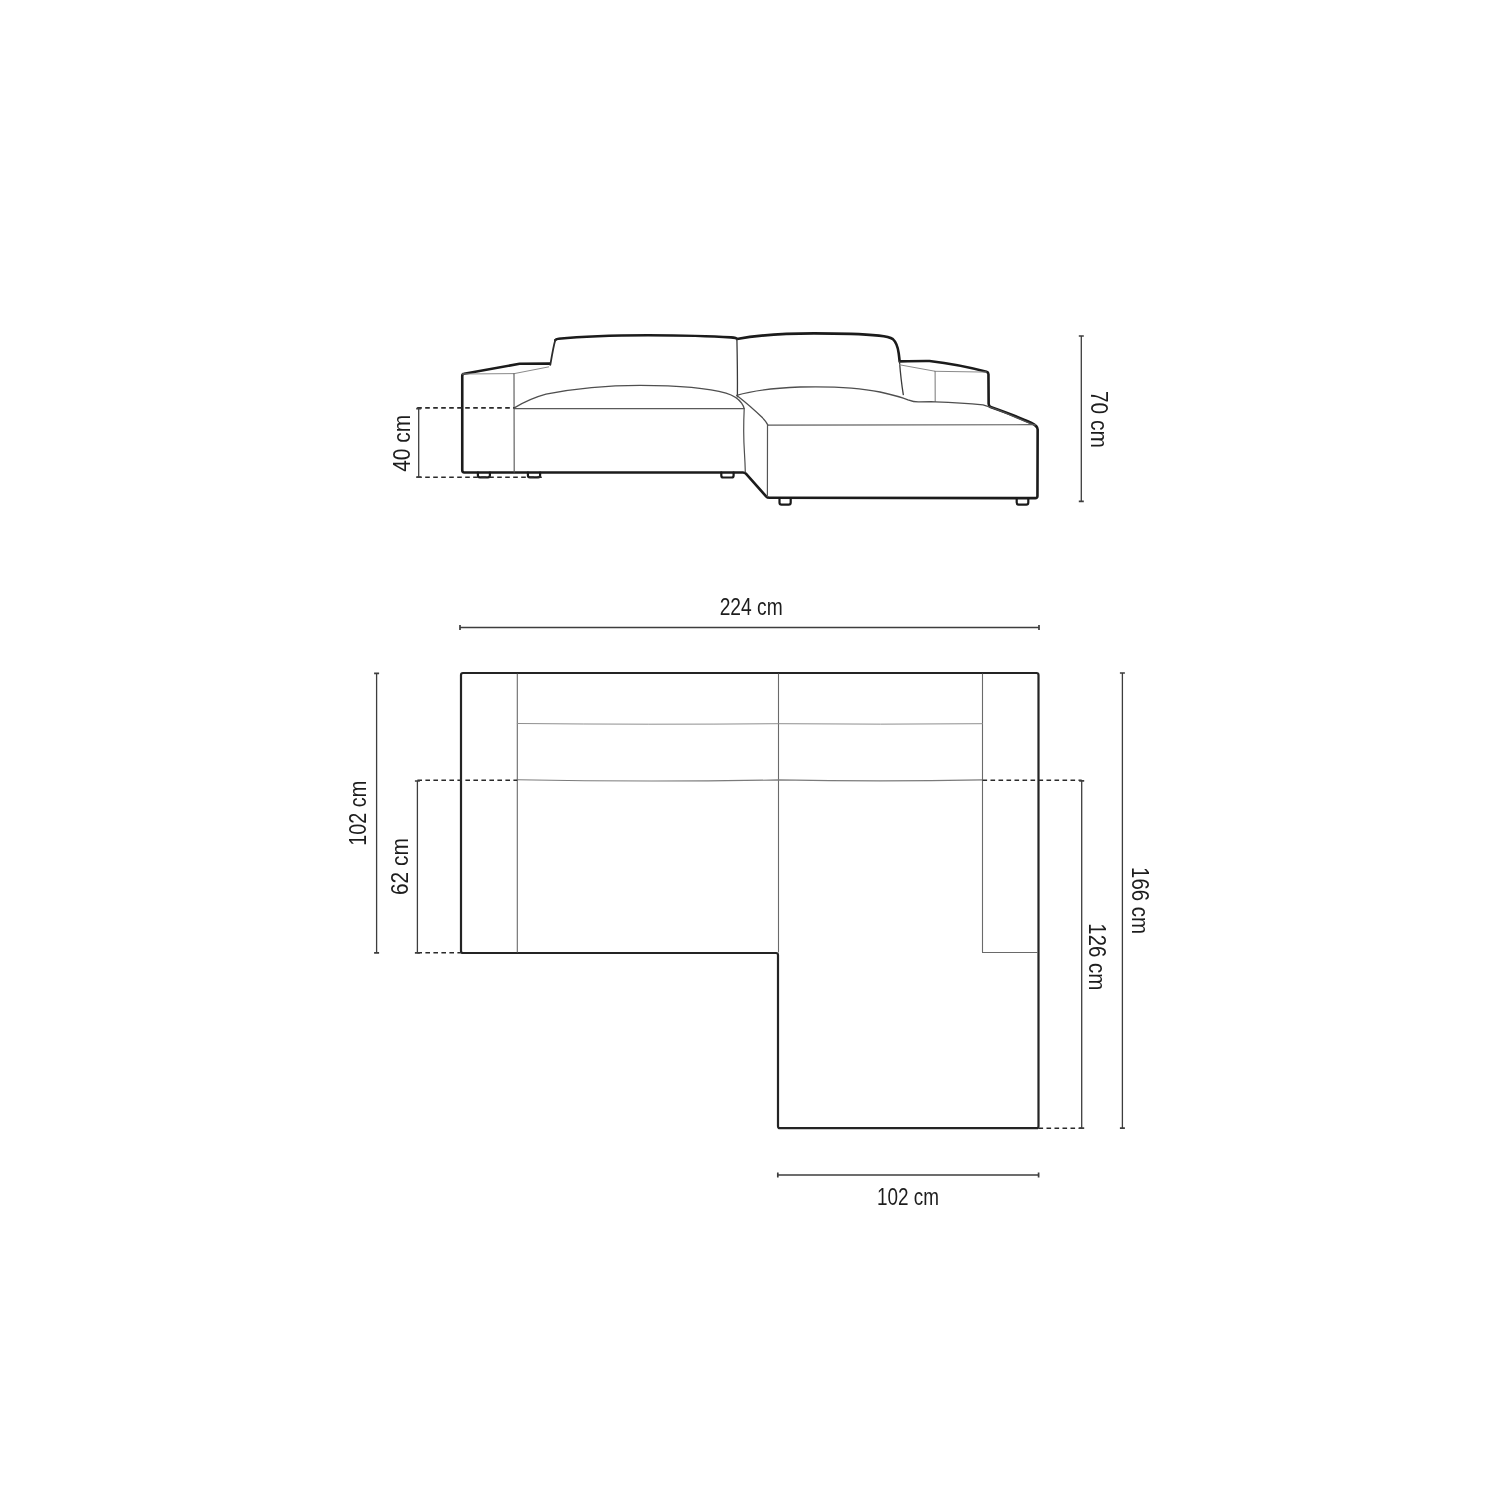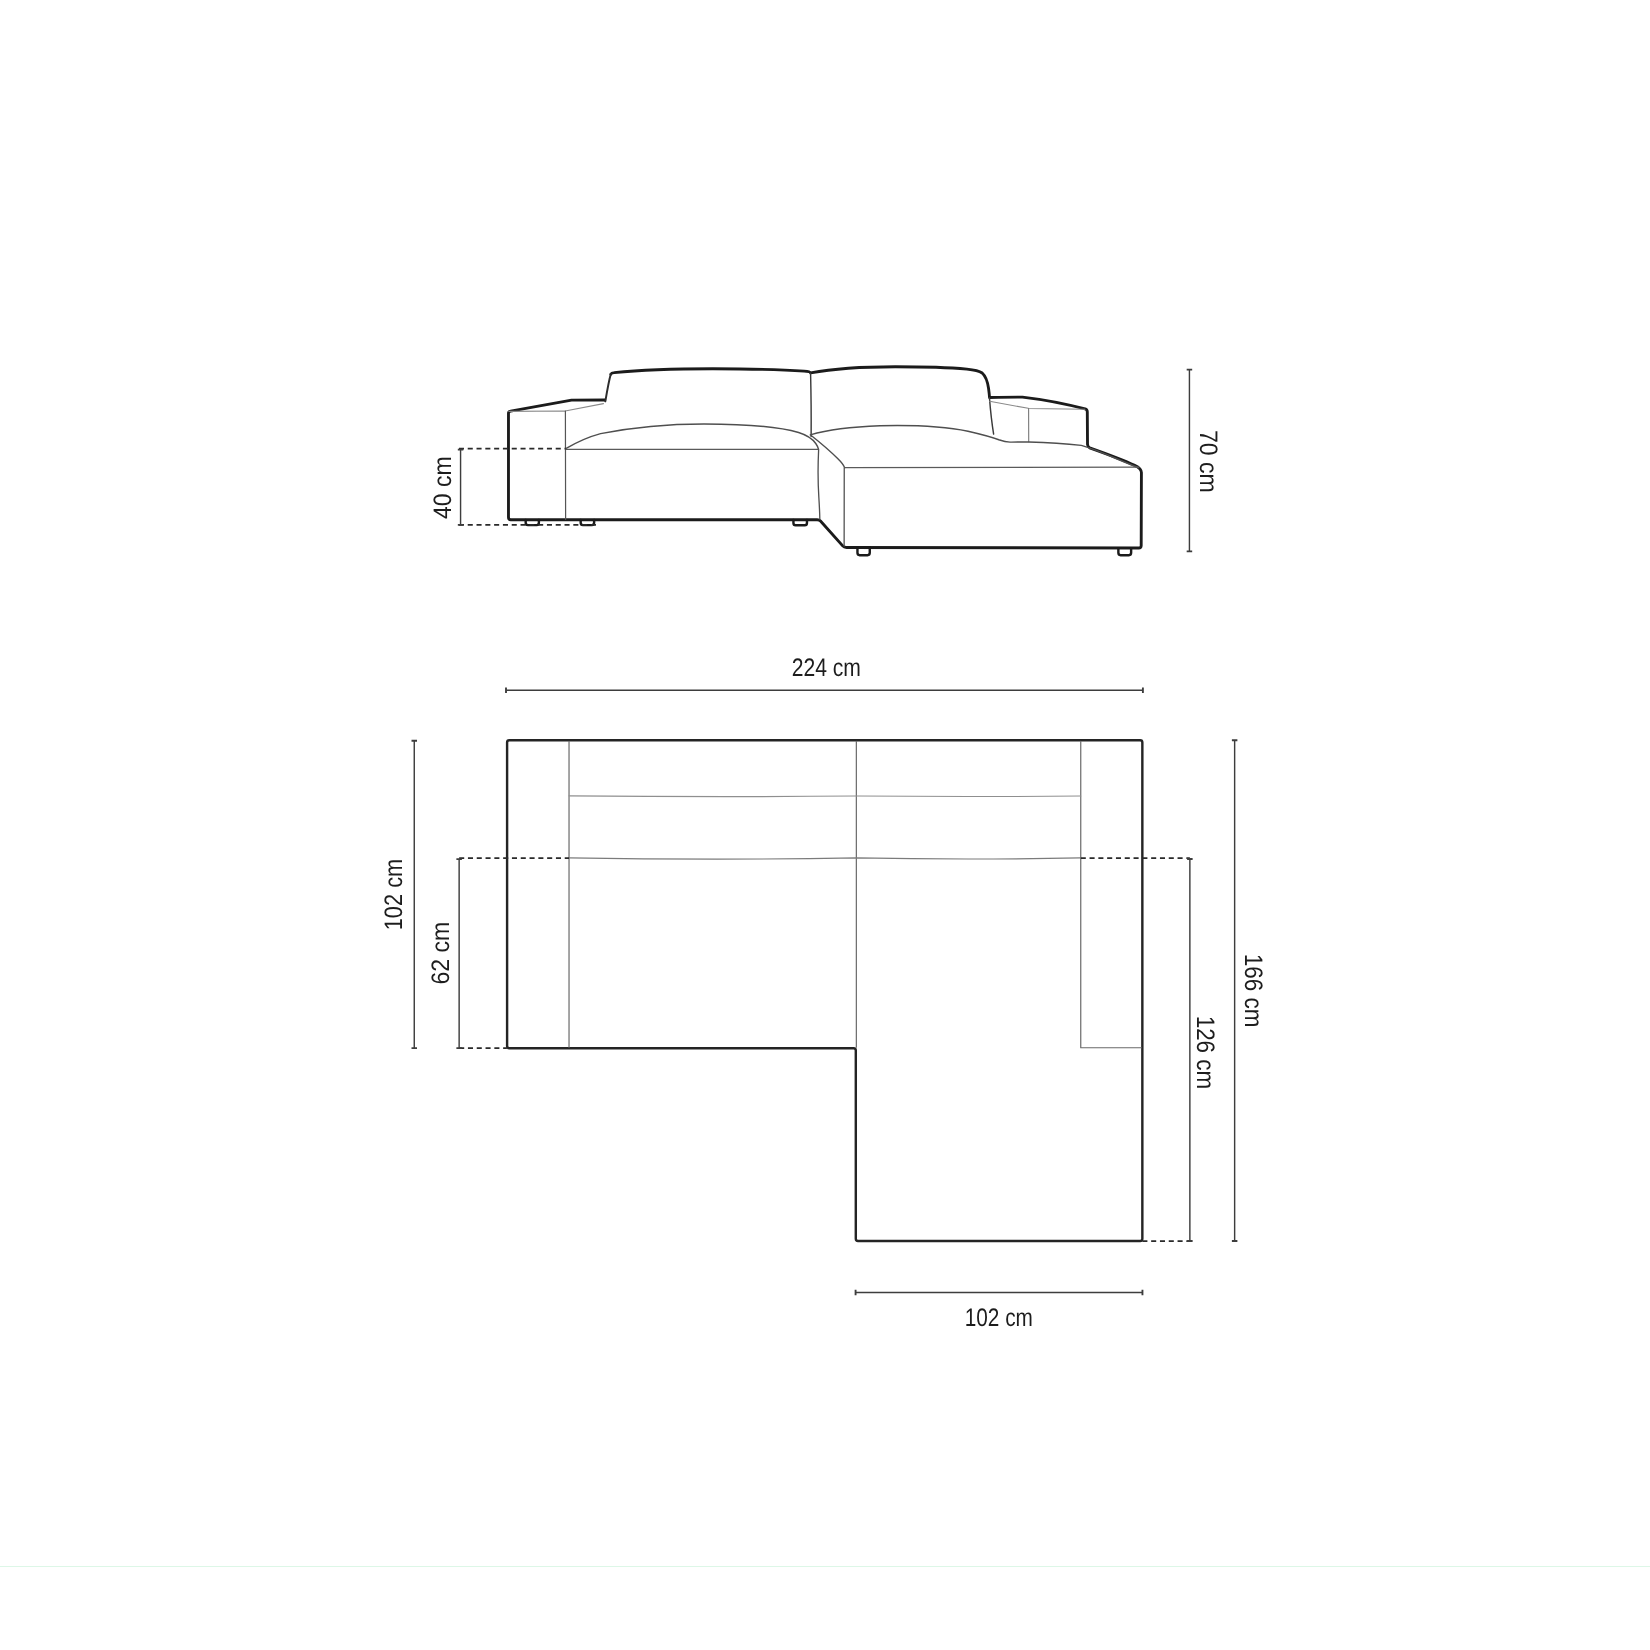--- a/index.html
+++ b/index.html
@@ -1,16 +1,16 @@
 <!DOCTYPE html>
 <html><head>
 <meta charset="utf-8">
 <style>
   html,body{margin:0;padding:0;background:#ffffff;}
-  .wrap{width:1500px;height:1424px;position:relative;background:#22c55e;overflow:hidden;}
+  .wrap{width:1500px;height:1424px;position:relative;background:#f97316;overflow:hidden;}
   svg{position:absolute;left:0;top:0;}
   text{font-family:"Liberation Sans",sans-serif;fill:#1d1d1d;}
 </style>
 </head>
 <body>
 <div class="wrap">
 <svg width="1500" height="1500" viewBox="0 0 1500 1500">
 
   <rect x="0" y="0" width="1500" height="1500" fill="#ffffff"></rect>
 

